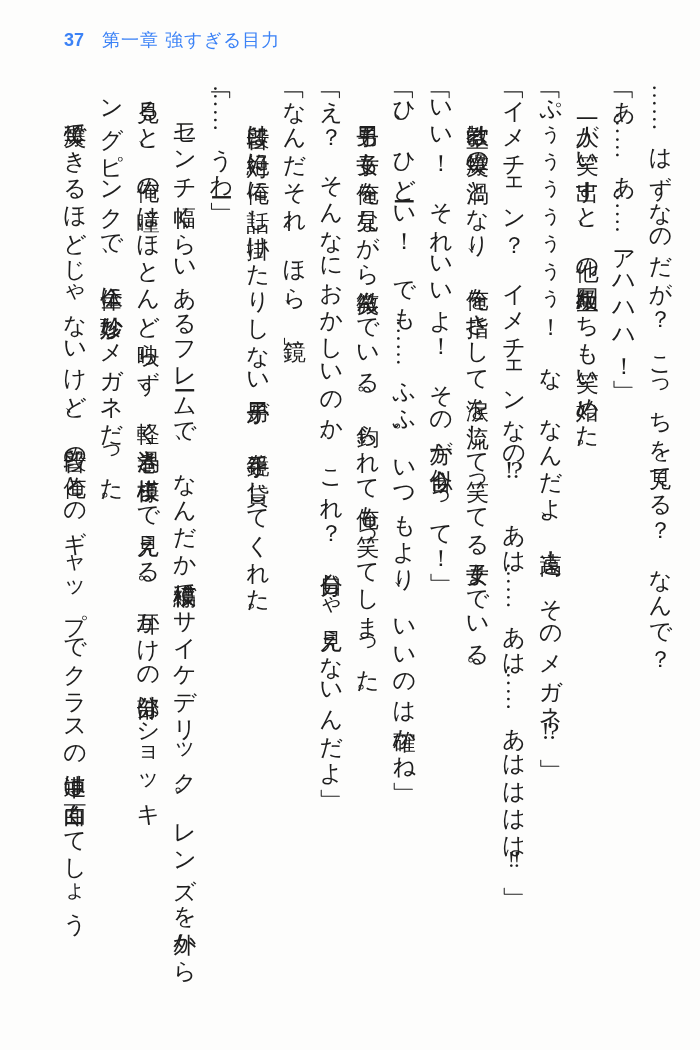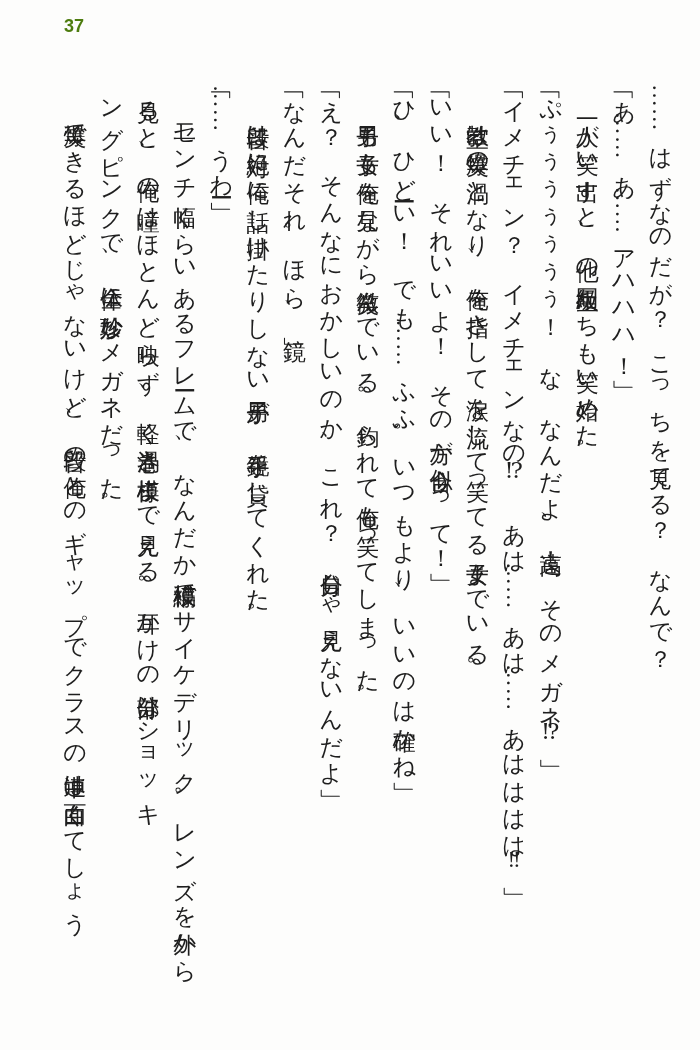--- a/index.html
+++ b/index.html
@@ -10,27 +10,27 @@
     position: relative;
     width: 700px;
     height: 1050px;
     background: #fdfdfc;
     overflow: hidden;
     font-family: "Liberation Serif", "DejaVu Serif", serif;
   }
   
   .running-head {
     position: absolute;
-    top: 16px;
+    top: 28px;
     left: 64px;
     display: flex;
     align-items: baseline;
     gap: 18px;
     font-family: "Liberation Sans", "DejaVu Sans", sans-serif;
-    color: #4d7c0f;
+    color: #3b82f6;
     font-size: 18px;
     letter-spacing: 1px;
     white-space: nowrap;
   }
   .running-head .page-number {
     font-weight: bold;
     letter-spacing: 0;
   }
   
   .text-body {
@@ -56,20 +56,21 @@
     text-indent: 1em;
   }
 </style>
 </head>
 <body>
 
 <div class="book-page">
 
   <div class="running-head">
     <span class="page-number">37</span>
+    <span class="chapter-title">第一章 強すぎる目力</span>
   </div>
 
   <div class="text-body">
 
   <p class="line">……はずなのだが？　こっちを見てる？　なんで？</p>
       <p class="line">「あ……あ……アハハハ！」</p>
       <p class="line indent">一人が笑い出すと、他の同級生たちも笑い始めた。</p>
       <p class="line">「ぷぅぅぅぅぅぅぅ！　な、なんだよ、高遠！　そのメガネ⁉」</p>
       <p class="line">「イメチェン？　イメチェンなの⁉　あは……あは……あはははは‼」</p>
       <p class="line indent">教室は爆笑の渦となり、俺を指さして涙を流して笑ってる女子までいる。</p>

